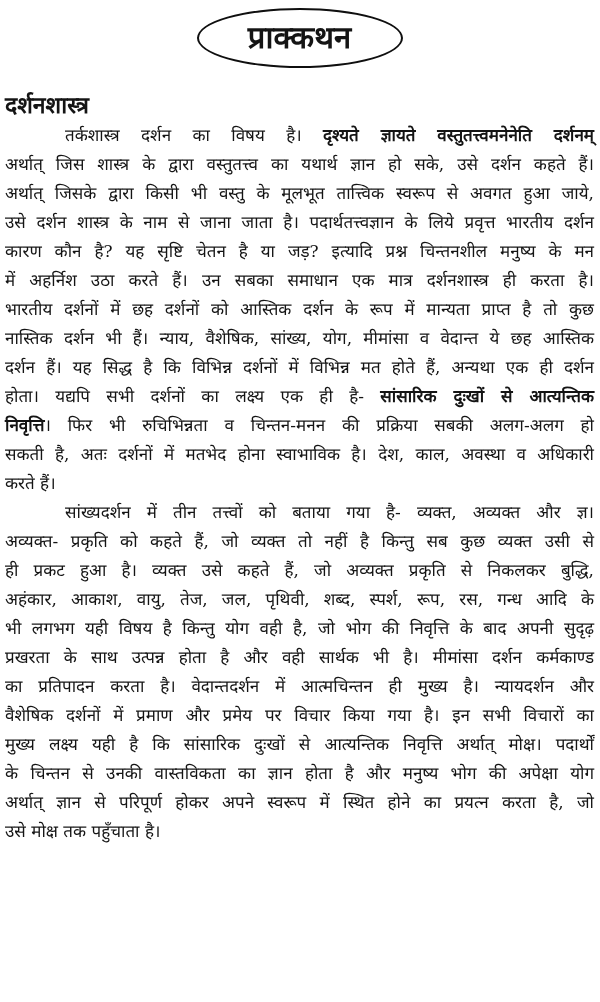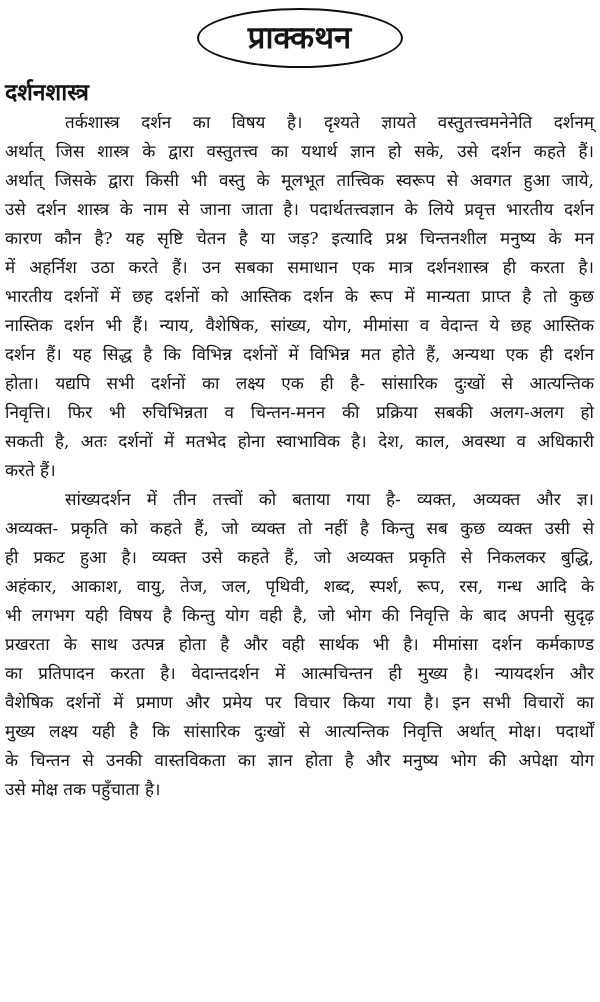--- a/index.html
+++ b/index.html
@@ -27,38 +27,38 @@
   }
   .title-oval .title-text {
     font-size: 31px;
     font-weight: bold;
     white-space: nowrap;
     transform: translateY(-2px);
   }
   .section-heading {
     font-size: 23px;
     font-weight: bold;
-    margin: 11px 0 3px 0;
+    margin: 24px 0 3px 0;
     line-height: 26px;
   }
   .body-text { margin-top: 2px; }
   .para { margin: 0; padding: 0; }
   .line {
     font-size: 17px;
     line-height: 29px;
     min-height: 29px;
     text-align: justify;
     text-align-last: justify;
   }
   .line.indent { text-indent: 60px; }
   .line.last {
     text-align: left;
     text-align-last: left;
   }
-  .bold { font-weight: normal; }
+  .bold { font-weight: bold; }
 </style>
 </head>
 <body>
 
 <div class="page">
   <div class="title-oval">
     <span class="title-text">प्राक्कथन</span>
   </div>
   <div class="section-heading">दर्शनशास्त्र</div>
   <div class="body-text">
@@ -83,16 +83,17 @@
         <div class="line indent"><span>सांख्यदर्शन में तीन तत्त्वों को बताया गया है- व्यक्त, अव्यक्त और ज्ञ।</span></div>
         <div class="line"><span>अव्यक्त- प्रकृति को कहते हैं, जो व्यक्त तो नहीं है किन्तु सब कुछ व्यक्त उसी से</span></div>
         <div class="line"><span>ही प्रकट हुआ है। व्यक्त उसे कहते हैं, जो अव्यक्त प्रकृति से निकलकर बुद्धि,</span></div>
         <div class="line"><span>अहंकार, आकाश, वायु, तेज, जल, पृथिवी, शब्द, स्पर्श, रूप, रस, गन्ध आदि के</span></div>
         <div class="line"><span>भी लगभग यही विषय है किन्तु योग वही है, जो भोग की निवृत्ति के बाद अपनी सुदृढ़</span></div>
         <div class="line"><span>प्रखरता के साथ उत्पन्न होता है और वही सार्थक भी है। मीमांसा दर्शन कर्मकाण्ड</span></div>
         <div class="line"><span>का प्रतिपादन करता है। वेदान्तदर्शन में आत्मचिन्तन ही मुख्य है। न्यायदर्शन और</span></div>
         <div class="line"><span>वैशेषिक दर्शनों में प्रमाण और प्रमेय पर विचार किया गया है। इन सभी विचारों का</span></div>
         <div class="line"><span>मुख्य लक्ष्य यही है कि सांसारिक दुःखों से आत्यन्तिक निवृत्ति अर्थात् मोक्ष। पदार्थों</span></div>
         <div class="line"><span>के चिन्तन से उनकी वास्तविकता का ज्ञान होता है और मनुष्य भोग की अपेक्षा योग</span></div>
+        <div class="line"><span>अर्थात् ज्ञान से परिपूर्ण होकर अपने स्वरूप में स्थित होने का प्रयत्न करता है, जो</span></div>
         <div class="line last"><span>उसे मोक्ष तक पहुँचाता है।</span></div>
       </div>
     </div>
 </div>
 
 </body></html>

